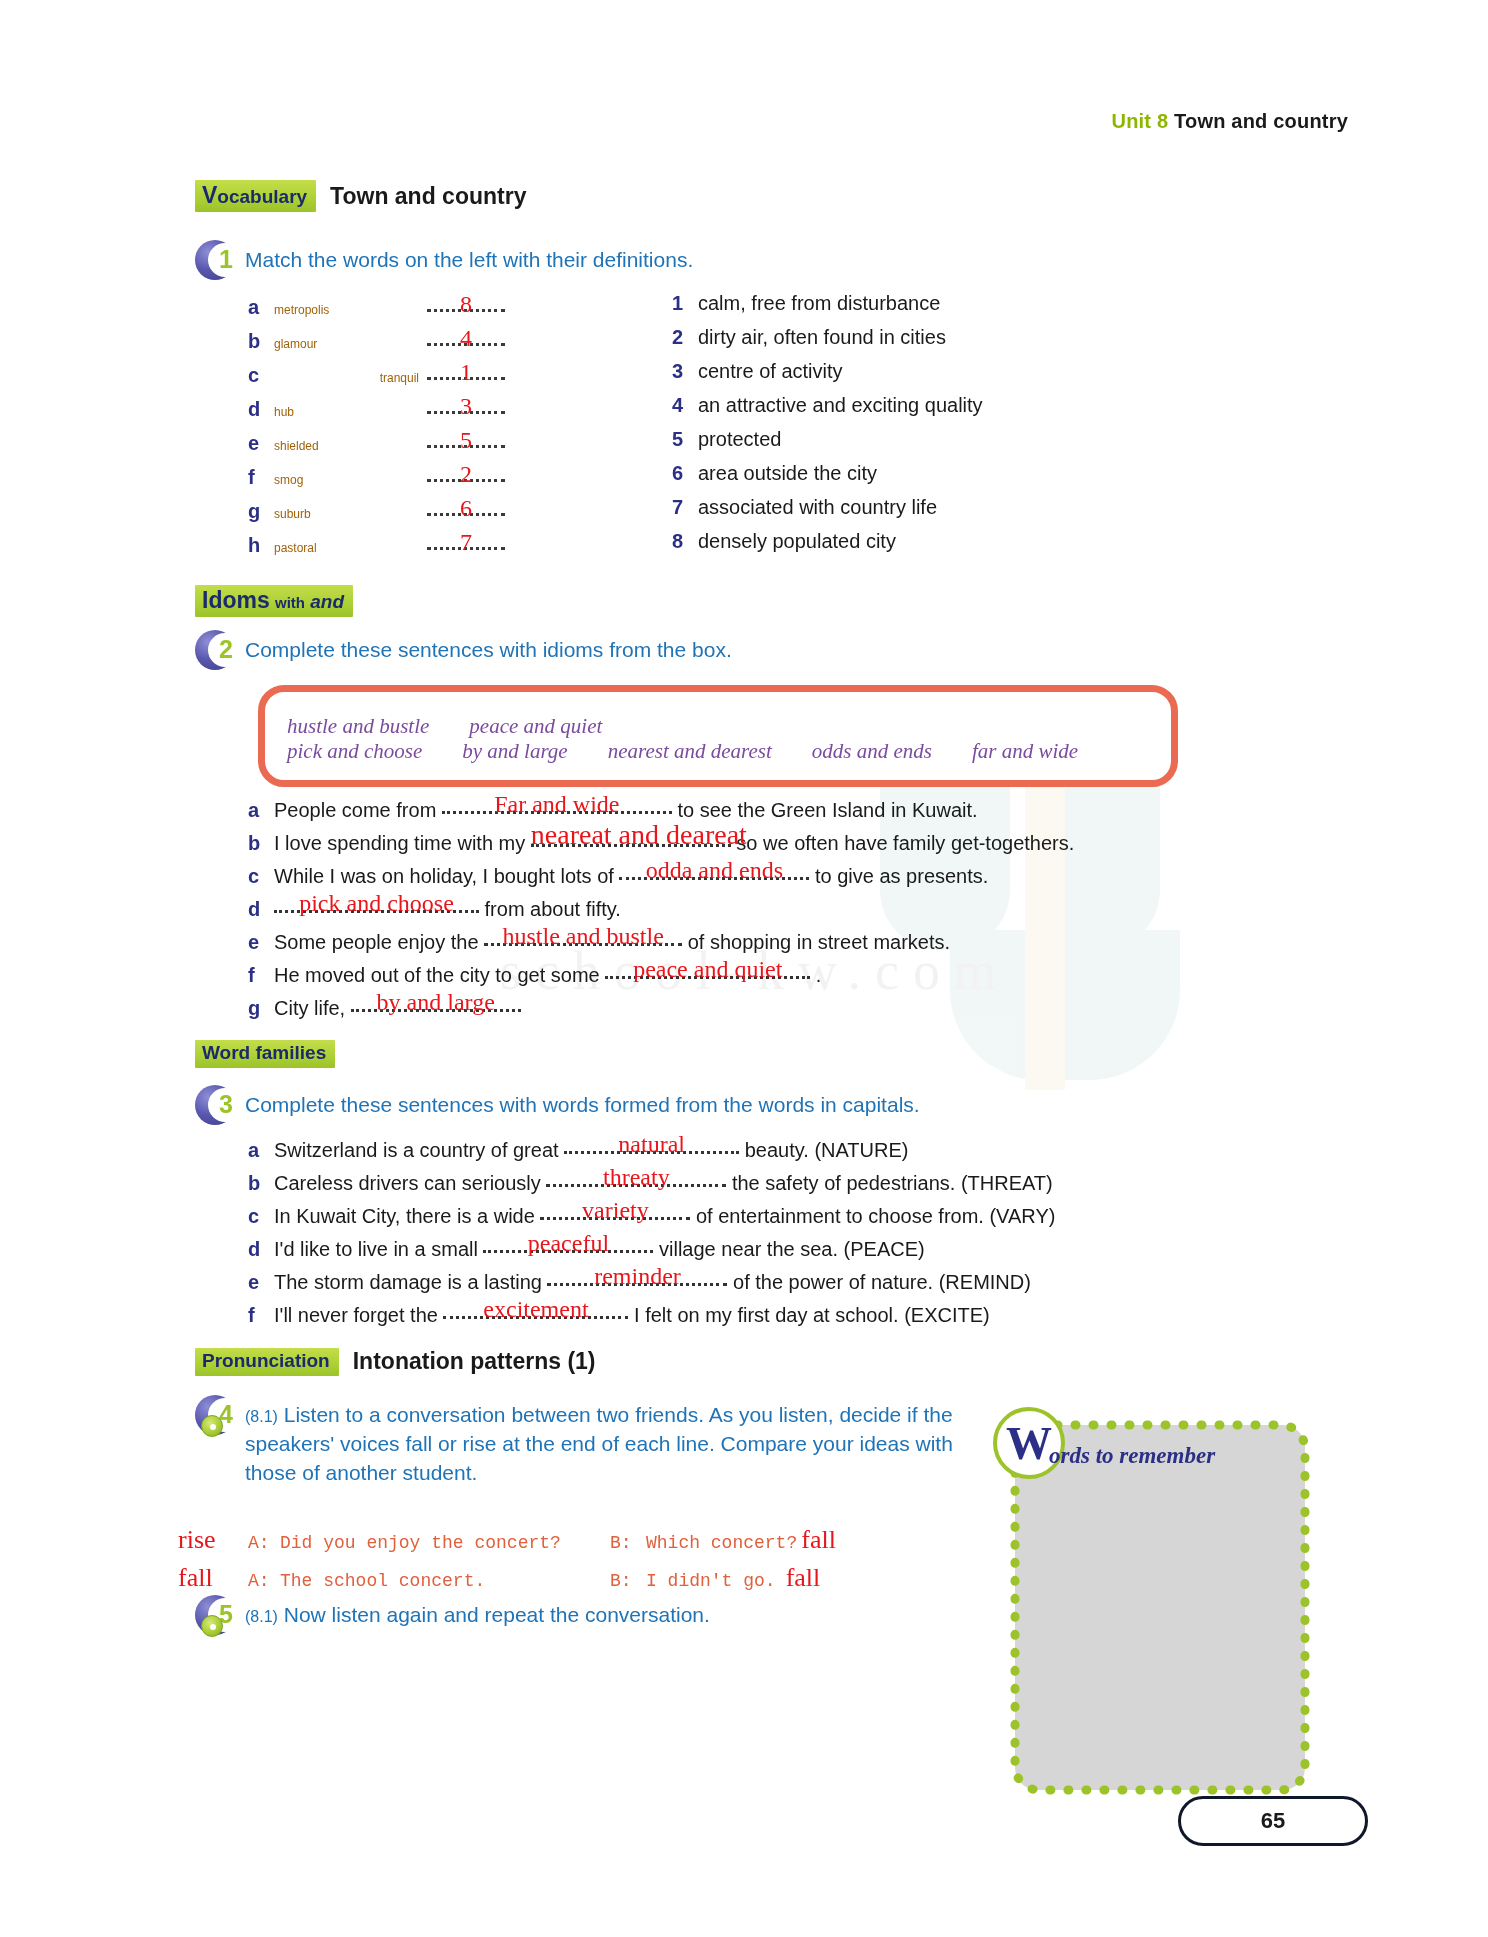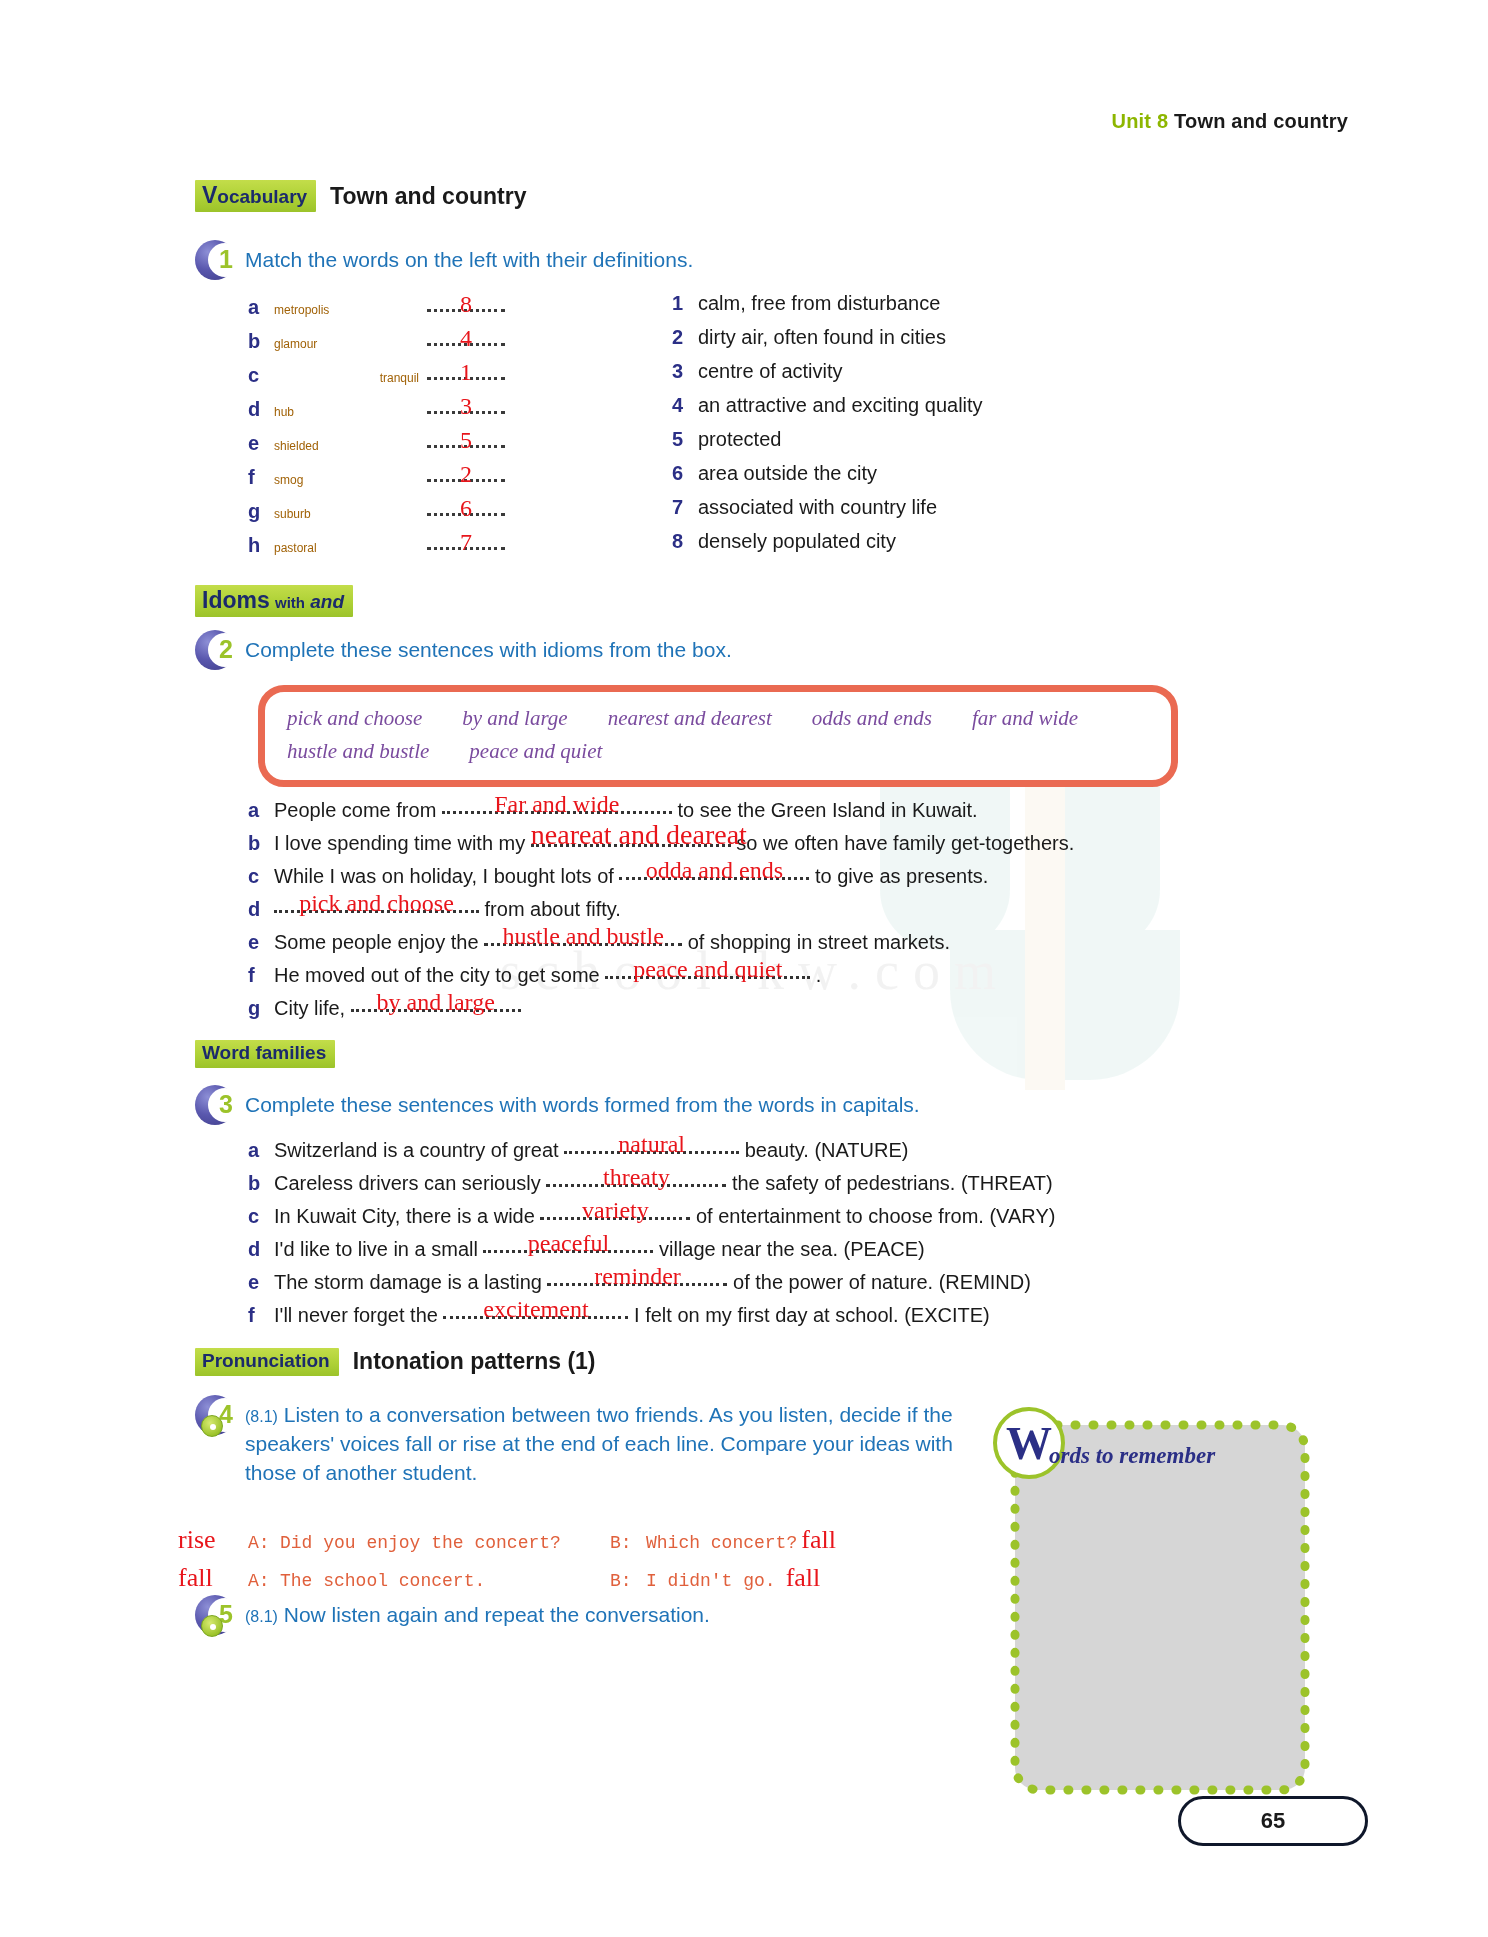--- a/index.html
+++ b/index.html
@@ -358,25 +358,25 @@
     <div style="position:absolute;left:195px;top:630px;display:flex;align-items:flex-start;gap:8px;">
       <span class="moon">
         <span class="crescent"></span>
           <span class="cutout"></span>
         <span class="num">2</span>
       </span>
       <span class="instr" style="padding-top:6px;">Complete these sentences with idioms from the box.</span>
     </div>
 
     <div class="idiom-box" style="position:absolute;left:258px;top:685px;width:920px;">
+      <div class="idiom-line" style="margin-top:8px;">
+        <span class="it">hustle and bustle</span><span class="it">peace and quiet</span>
+      </div>
       <div class="idiom-line">
         <span class="it">pick and choose</span><span class="it">by and large</span><span class="it">nearest and dearest</span><span class="it">odds and ends</span><span class="it">far and wide</span>
-      </div>
-      <div class="idiom-line" style="margin-top:8px;">
-        <span class="it">hustle and bustle</span><span class="it">peace and quiet</span>
       </div>
     </div>
 
     <div style="position:absolute;left:248px;top:795px;width:1010px;">
 
       <div class="fill-row" style="height:33px;">
         <span class="lab">a</span>
         <span class="txt">People come from </span>
         <span class="blank" style="width:230px;">
             <span class="dots"></span>

